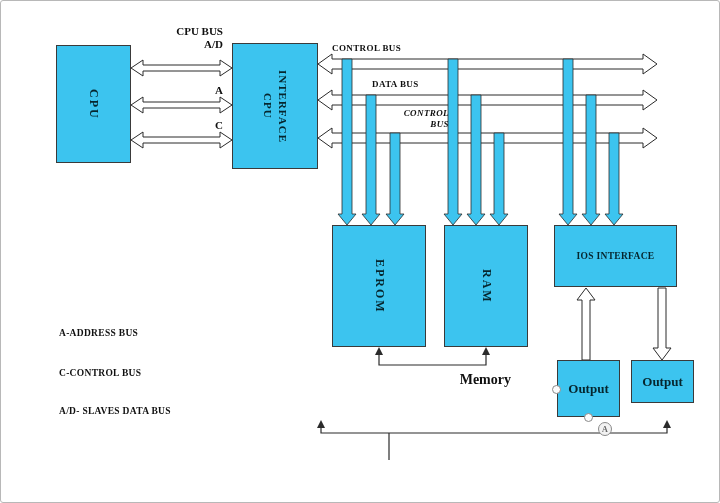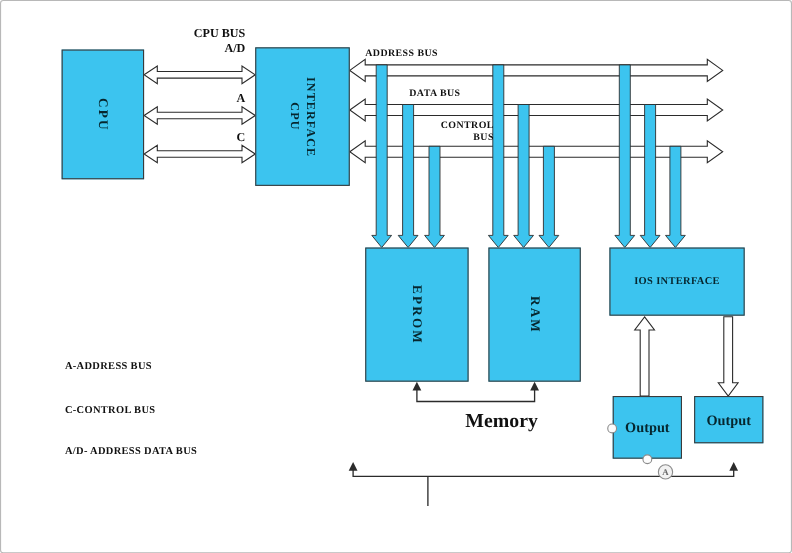--- a/index.html
+++ b/index.html
@@ -121,33 +121,33 @@
   </div>
 
   <div class="lbl ctr cpu-bus" style="left:138px; top:83px; width:84px;">
     <span>A</span>
   </div>
 
   <div class="lbl ctr cpu-bus" style="left:138px; top:118px; width:84px;">
     <span>C</span>
   </div>
 
-  <div class="lbl bus-sm" style="left:331px; top:42px;">ADDRESS BUS</div>
+  <div class="lbl bus-sm" style="left:331px; top:42px;">CONTROL BUS</div>
 
   <div class="lbl bus-sm" style="left:371px; top:78px;">DATA BUS</div>
 
-  <div class="lbl ctr bus-sm" style="left:384px; top:107px; width:64px; line-height:10.5px;">
+  <div class="lbl ctr bus-sm" style="left:384px; top:107px; width:64px; line-height:10.5px;font-style:italic;">
     <span class="ln">CONTROL</span>
     <span class="ln">BUS</span>
   </div>
 
-  <div class="lbl ctr" style="left:398px; top:371px; width:90px; font-size:18px;">Memory</div>
+  <div class="lbl ctr" style="left:420px; top:371px; width:90px; font-size:14px;">Memory</div>
 
 
   <div class="legend-item" style="left:58px; top:327px;">A-ADDRESS BUS</div>
   <div class="legend-item" style="left:58px; top:367px;">C-CONTROL BUS</div>
-  <div class="legend-item" style="left:58px; top:405px;">A/D- ADDRESS DATA BUS</div>
+  <div class="legend-item" style="left:58px; top:405px;">A/D- SLAVES DATA BUS</div>
 
   <div class="dot" style="left:551px; top:384px;"></div>
   <div class="dot" style="left:583px; top:412px;"></div>
   <div class="meter" style="left:597px; top:421px;">A</div>
 
 </div>
 
 </body></html>

